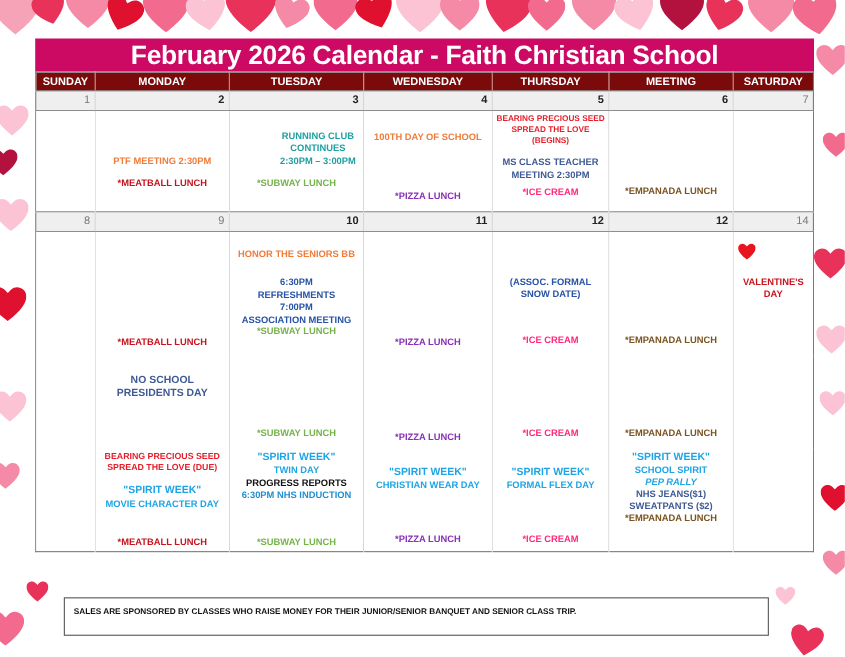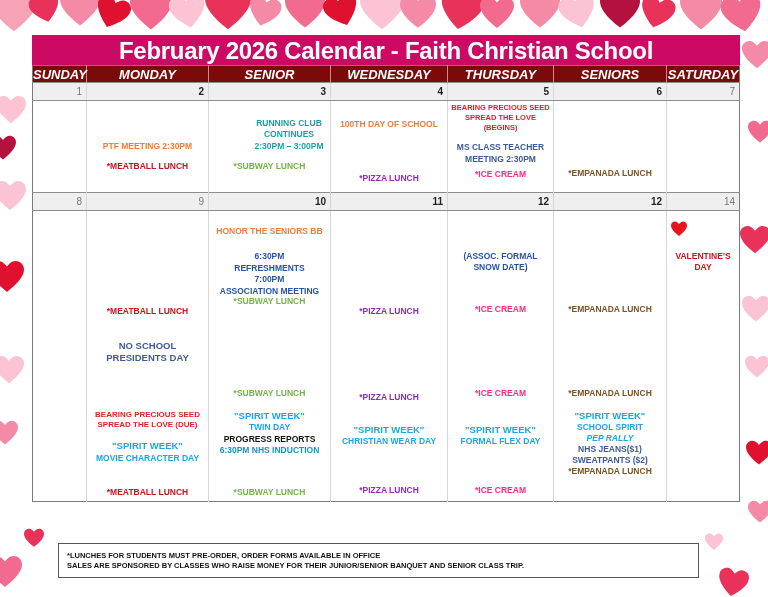--- a/index.html
+++ b/index.html
@@ -13,22 +13,22 @@
     position: absolute; left: 32px; top: 35px; width: 708px; height: 31px;
     background: #cc0a63; color: #fff; text-align: center;
     font-size: 24px; font-weight: bold; line-height: 31px; letter-spacing: -0.3px;
   }
   .calendar {
     position: absolute; left: 32px; top: 65px; width: 707px;
     border: 1px solid #7a7a7a; background: #fff;
     border-collapse: collapse; table-layout: fixed;
   }
   .calendar th {
-    background: #7b0a0a; color: #fff; font-size: 13px; font-weight: bold;
-    height: 17px; border-right: 1px solid #c98b8b; text-align: center; font-style: italic;
+    background: #7b0a0a; color: #fff; font-size: 10px; font-weight: bold;
+    height: 17px; border-right: 1px solid #c98b8b; text-align: center;
   }
   .calendar th:last-child { border-right: none; }
   .calendar td { border-right: 1px solid #d6d6d6; vertical-align: top; }
   .calendar td:last-child { border-right: none; }
   .date-row td {
     background: #efefef; height: 17px; text-align: right; padding-right: 4px;
     font-size: 10px; font-weight: bold; color: #222; line-height: 17px;
     border-top: 1px solid #8d8d8d; border-bottom: 1px solid #8d8d8d;
   }
   .date-row td.weekend { font-weight: normal; color: #777; }
@@ -268,24 +268,24 @@
       <col style="width:122px">
       <col style="width:117px">
       <col style="width:106px">
       <col style="width:113px">
       <col style="width:73px">
   </colgroup>
   <thead>
     <tr>
       <th>SUNDAY</th>
       <th>MONDAY</th>
-      <th>SENIOR</th>
+      <th>TUESDAY</th>
       <th>WEDNESDAY</th>
       <th>THURSDAY</th>
-      <th>SENIORS</th>
+      <th>MEETING</th>
       <th>SATURDAY</th>
     </tr>
   </thead>
   <tbody>
 
     <tr class="date-row">
       <td class="weekend">1</td>
       <td>2</td>
       <td>3</td>
       <td>4</td>
@@ -490,15 +490,14 @@
         <div class="c-slate">SWEATPANTS ($2)</div>
         <div class="c-brown">*EMPANADA LUNCH</div>
       </div>
         </td>
       <td></td>
     </tr>
   </tbody>
 </table>
 
 <div class="footnote">
-  <div>*LUNCHES FOR STUDENTS MUST PRE-ORDER, ORDER FORMS AVAILABLE IN OFFICE</div>
   <div>SALES ARE SPONSORED BY CLASSES WHO RAISE MONEY FOR THEIR JUNIOR/SENIOR BANQUET AND SENIOR CLASS TRIP.</div>
 </div>
 
 </body></html>

